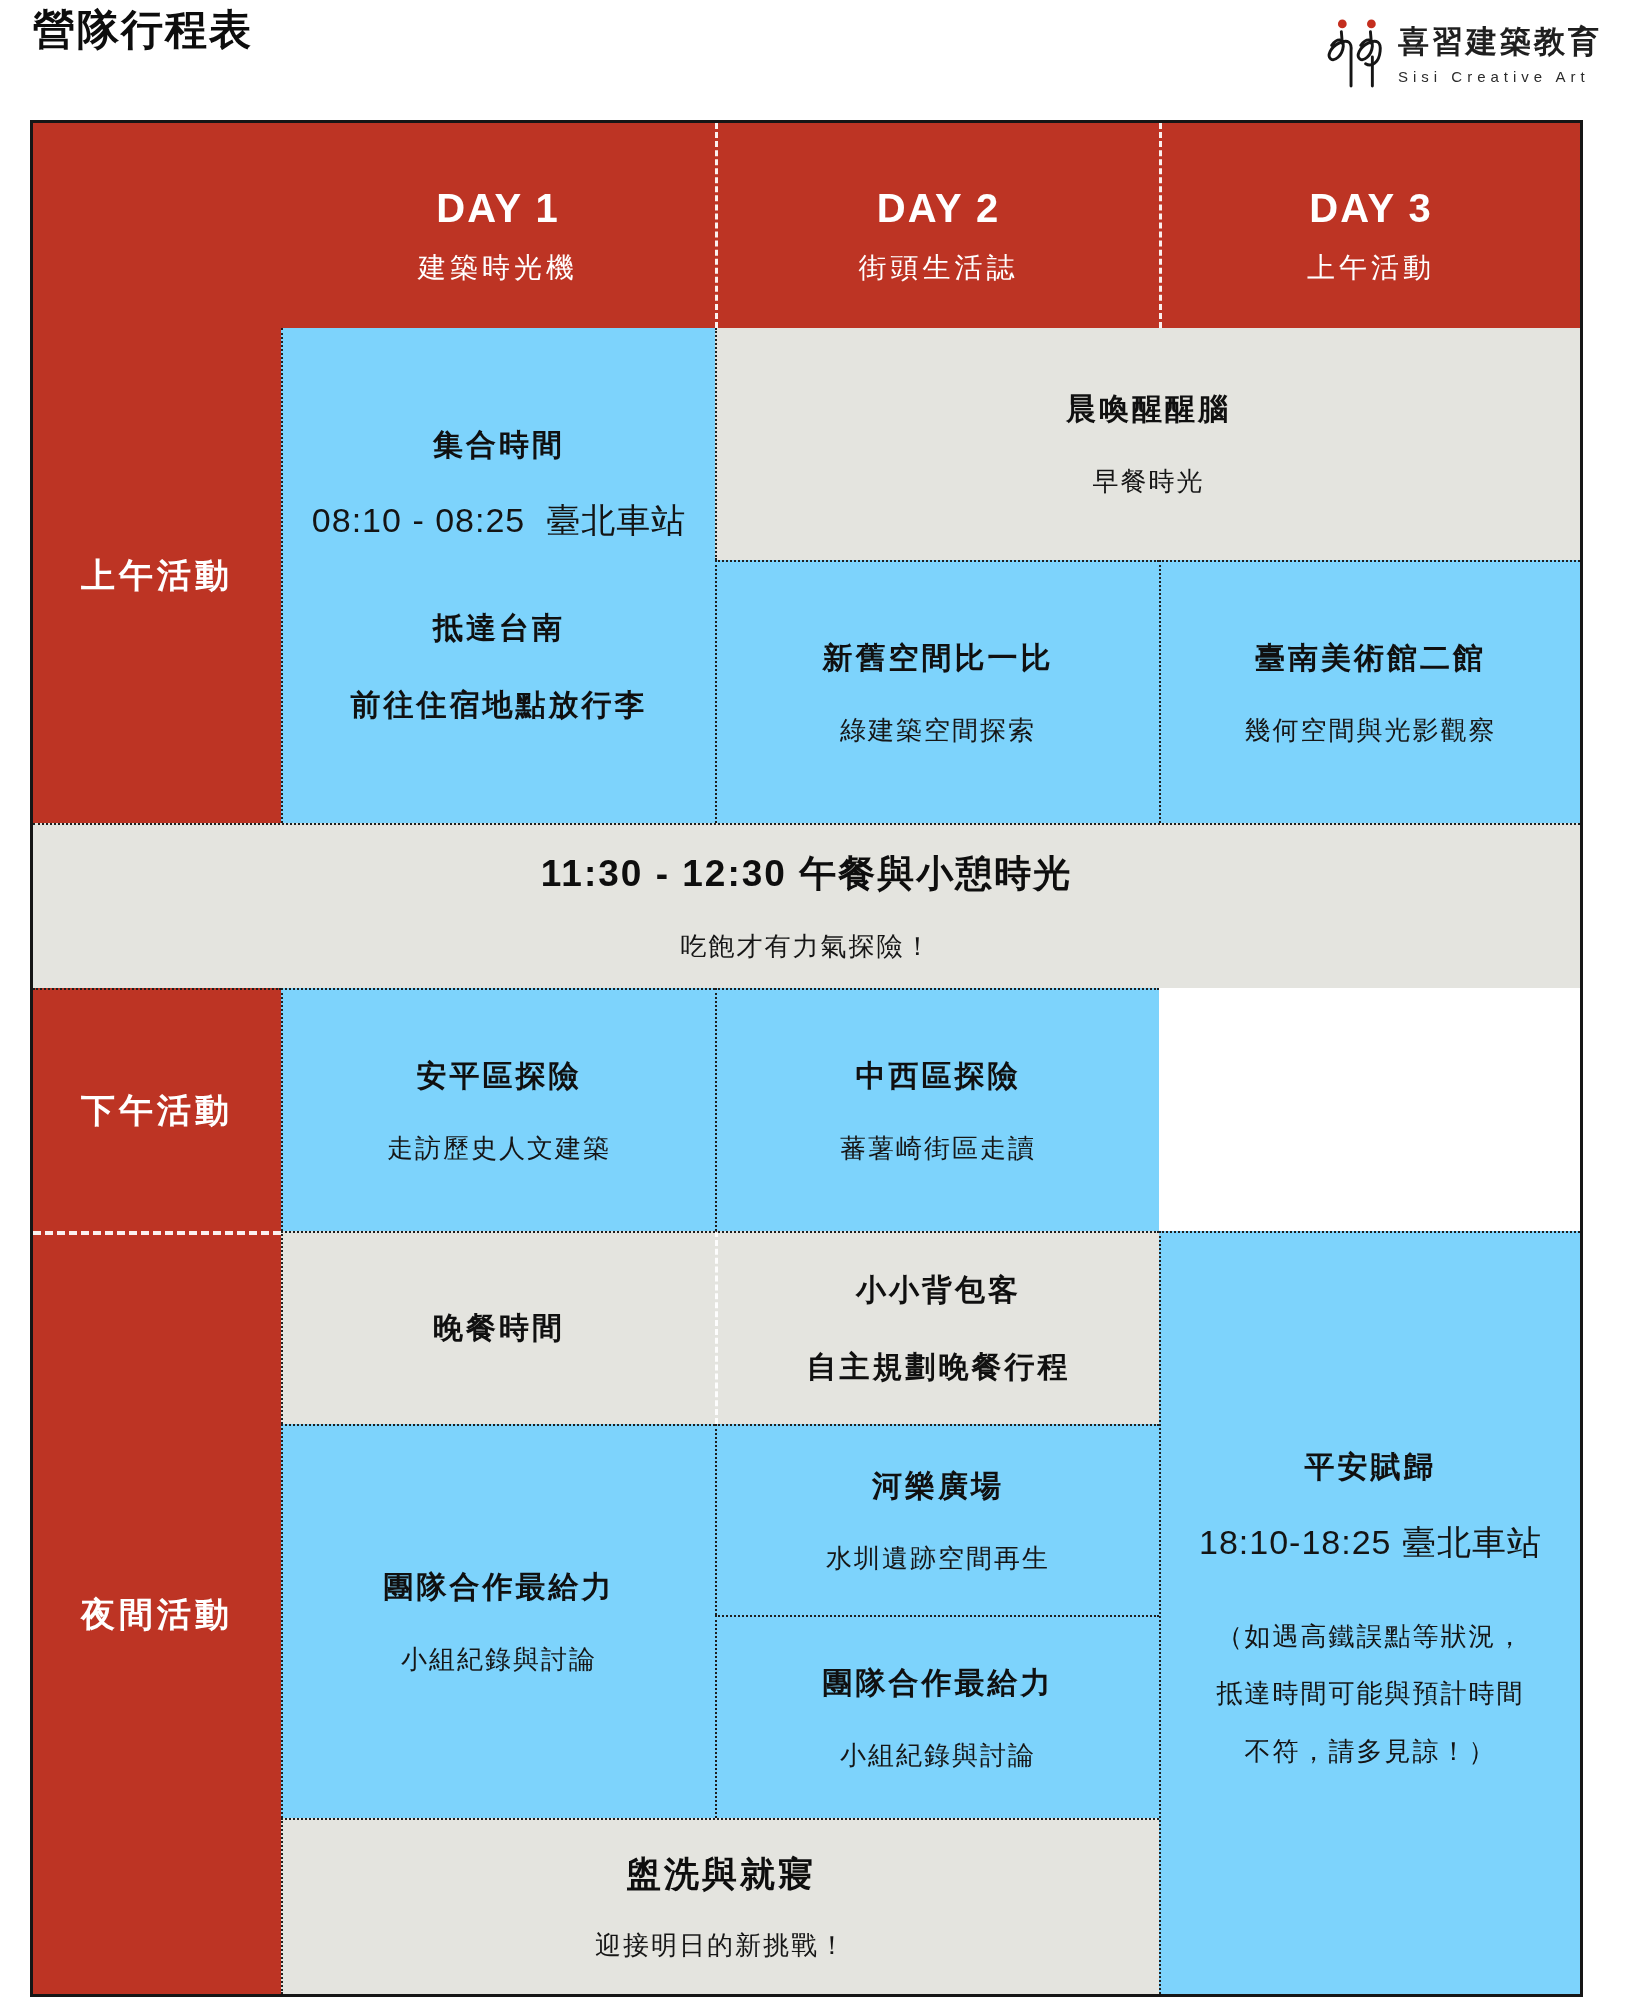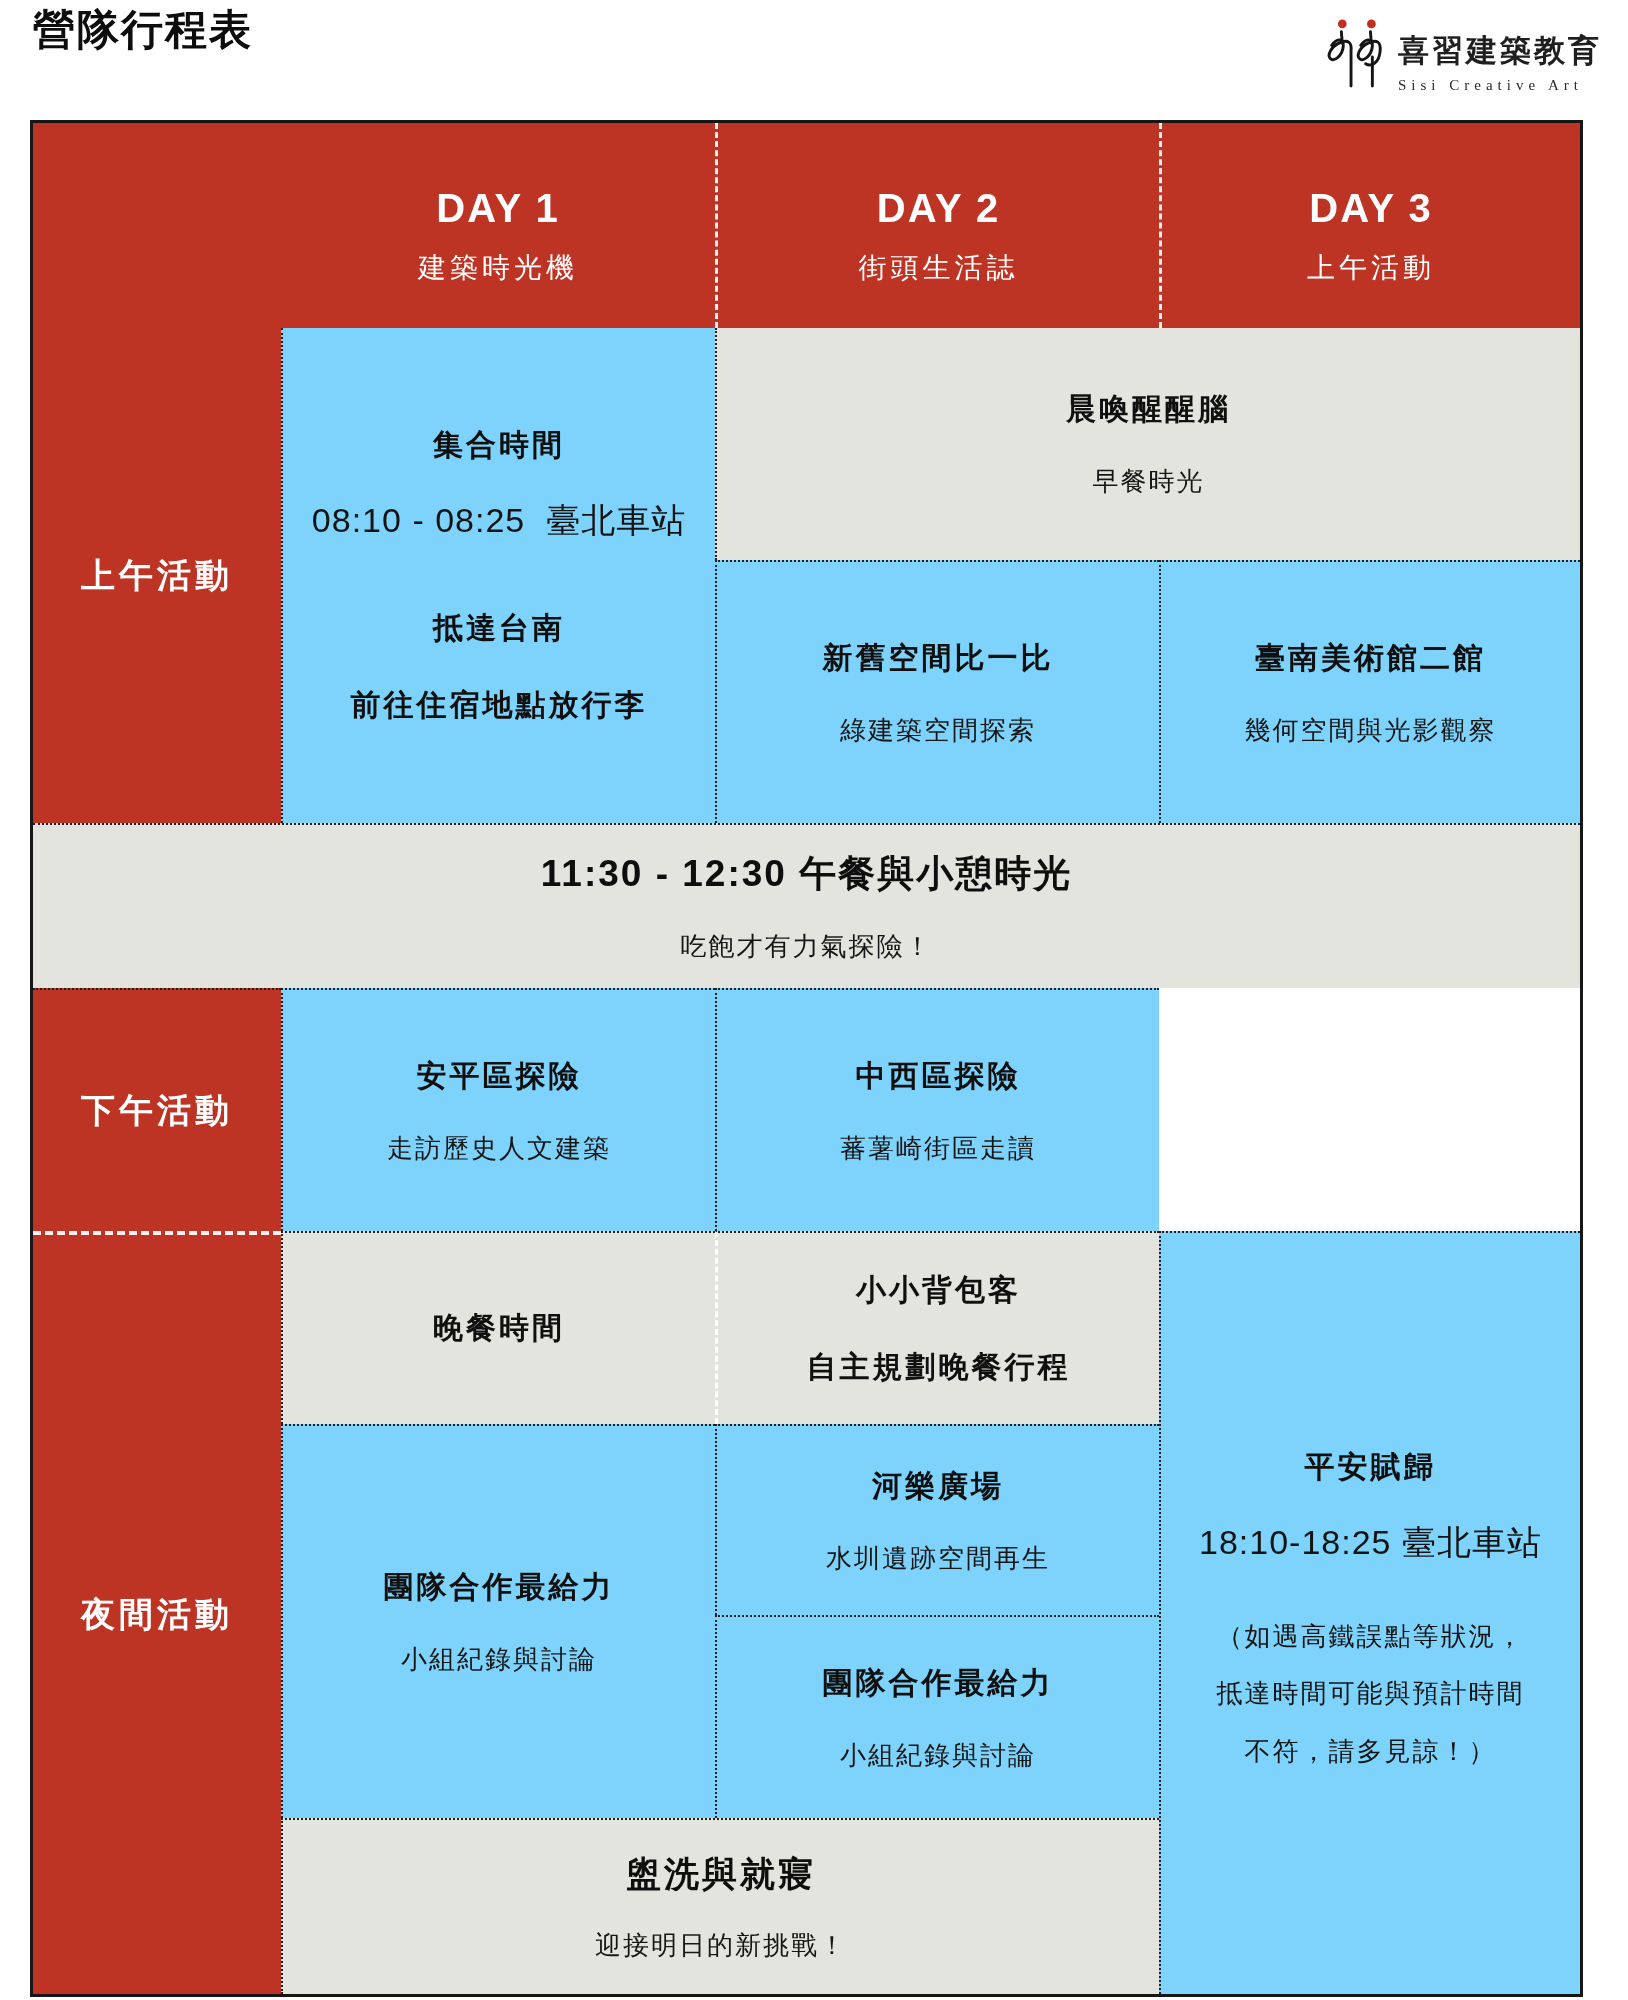--- a/index.html
+++ b/index.html
@@ -12,21 +12,21 @@
   body{
     width:1628px;height:2000px;position:relative;
     font-family:"Liberation Sans","DejaVu Sans",sans-serif;
     color:#111;
   }
   
   .page-title{
     position:absolute;left:33px;top:2px;
     font-size:42px;font-weight:700;letter-spacing:2px;color:#0d0d0d;
   }
-  .logo{position:absolute;left:1320px;top:12px;display:flex;align-items:flex-end;font-family:Liberation Serif, serif;}
+  .logo{position:absolute;left:1320px;top:12px;display:flex;align-items:center;}
   .logo svg{display:block;margin-top:2px;}
   .logo-text{margin-left:14px;}
   .logo-cn{font-size:31px;font-weight:600;letter-spacing:3px;color:#1f1f1f;}
   .logo-en{font-size:15px;letter-spacing:5px;color:#2b2b2b;margin-top:5px;}
   
   .table{
     position:absolute;left:30px;top:120px;width:1553px;height:1877px;
     border:3px solid var(--ink);
     display:grid;
     grid-template-columns:248px 434px 444px 1fr;

